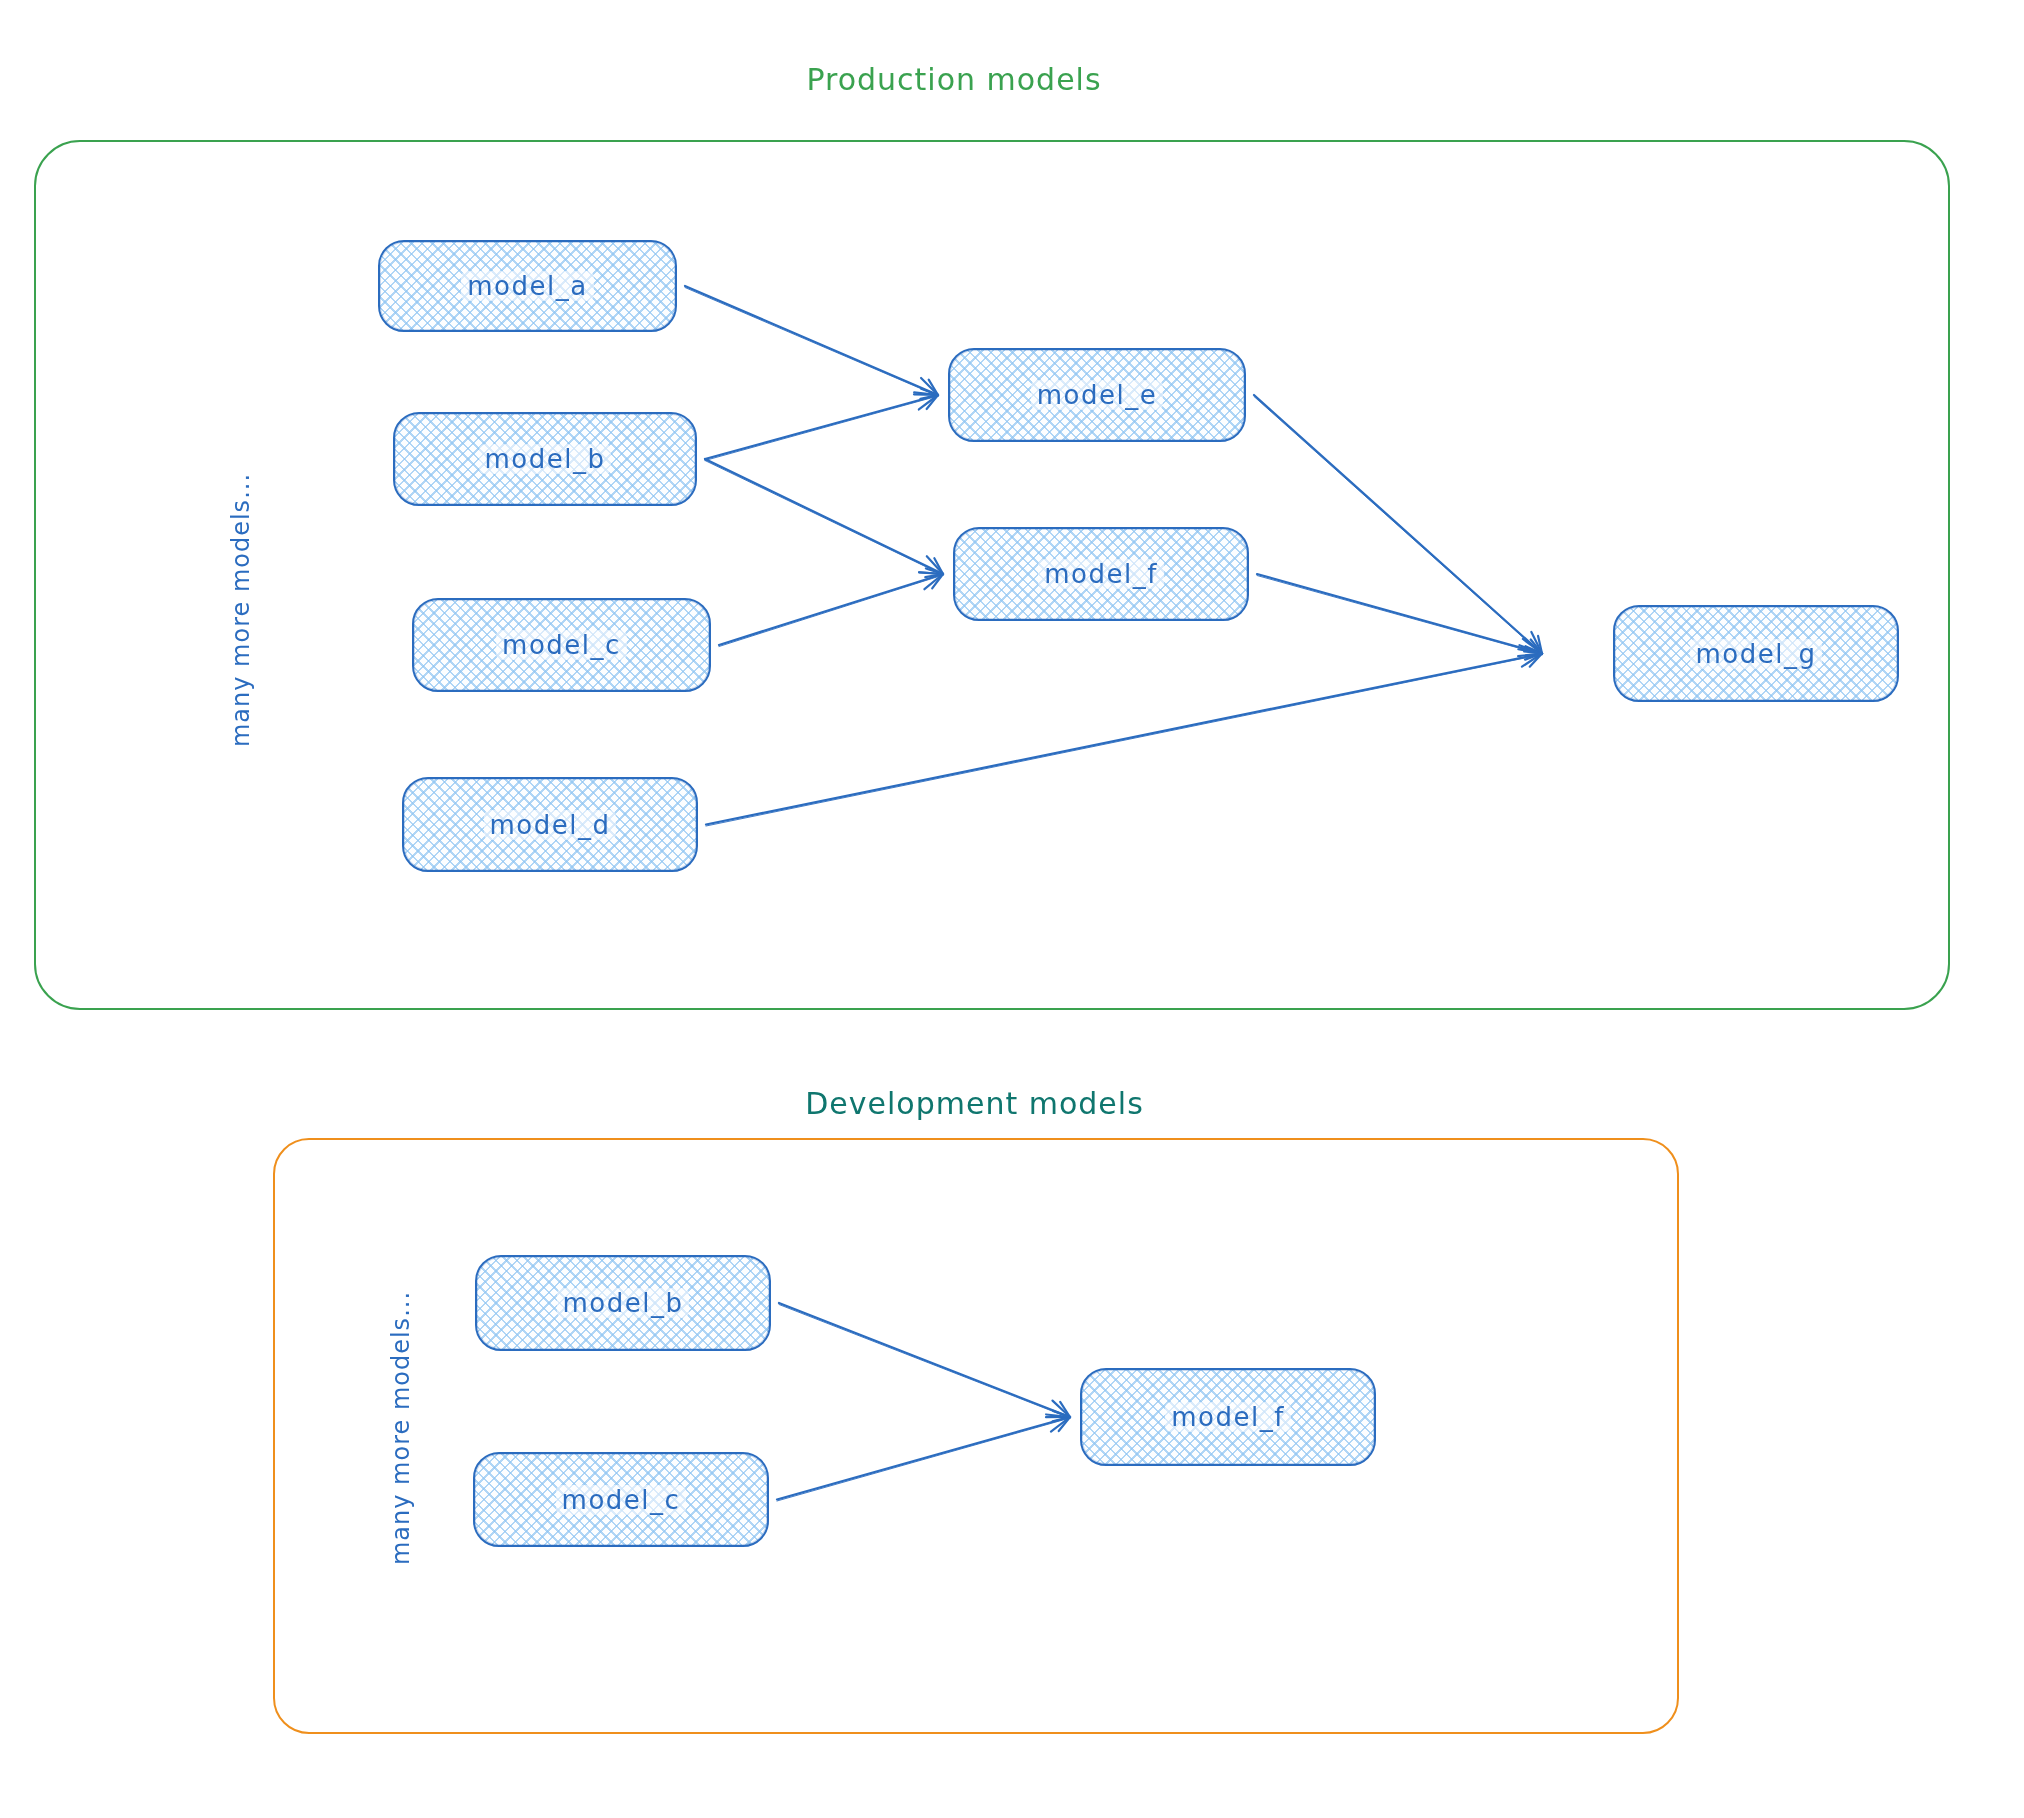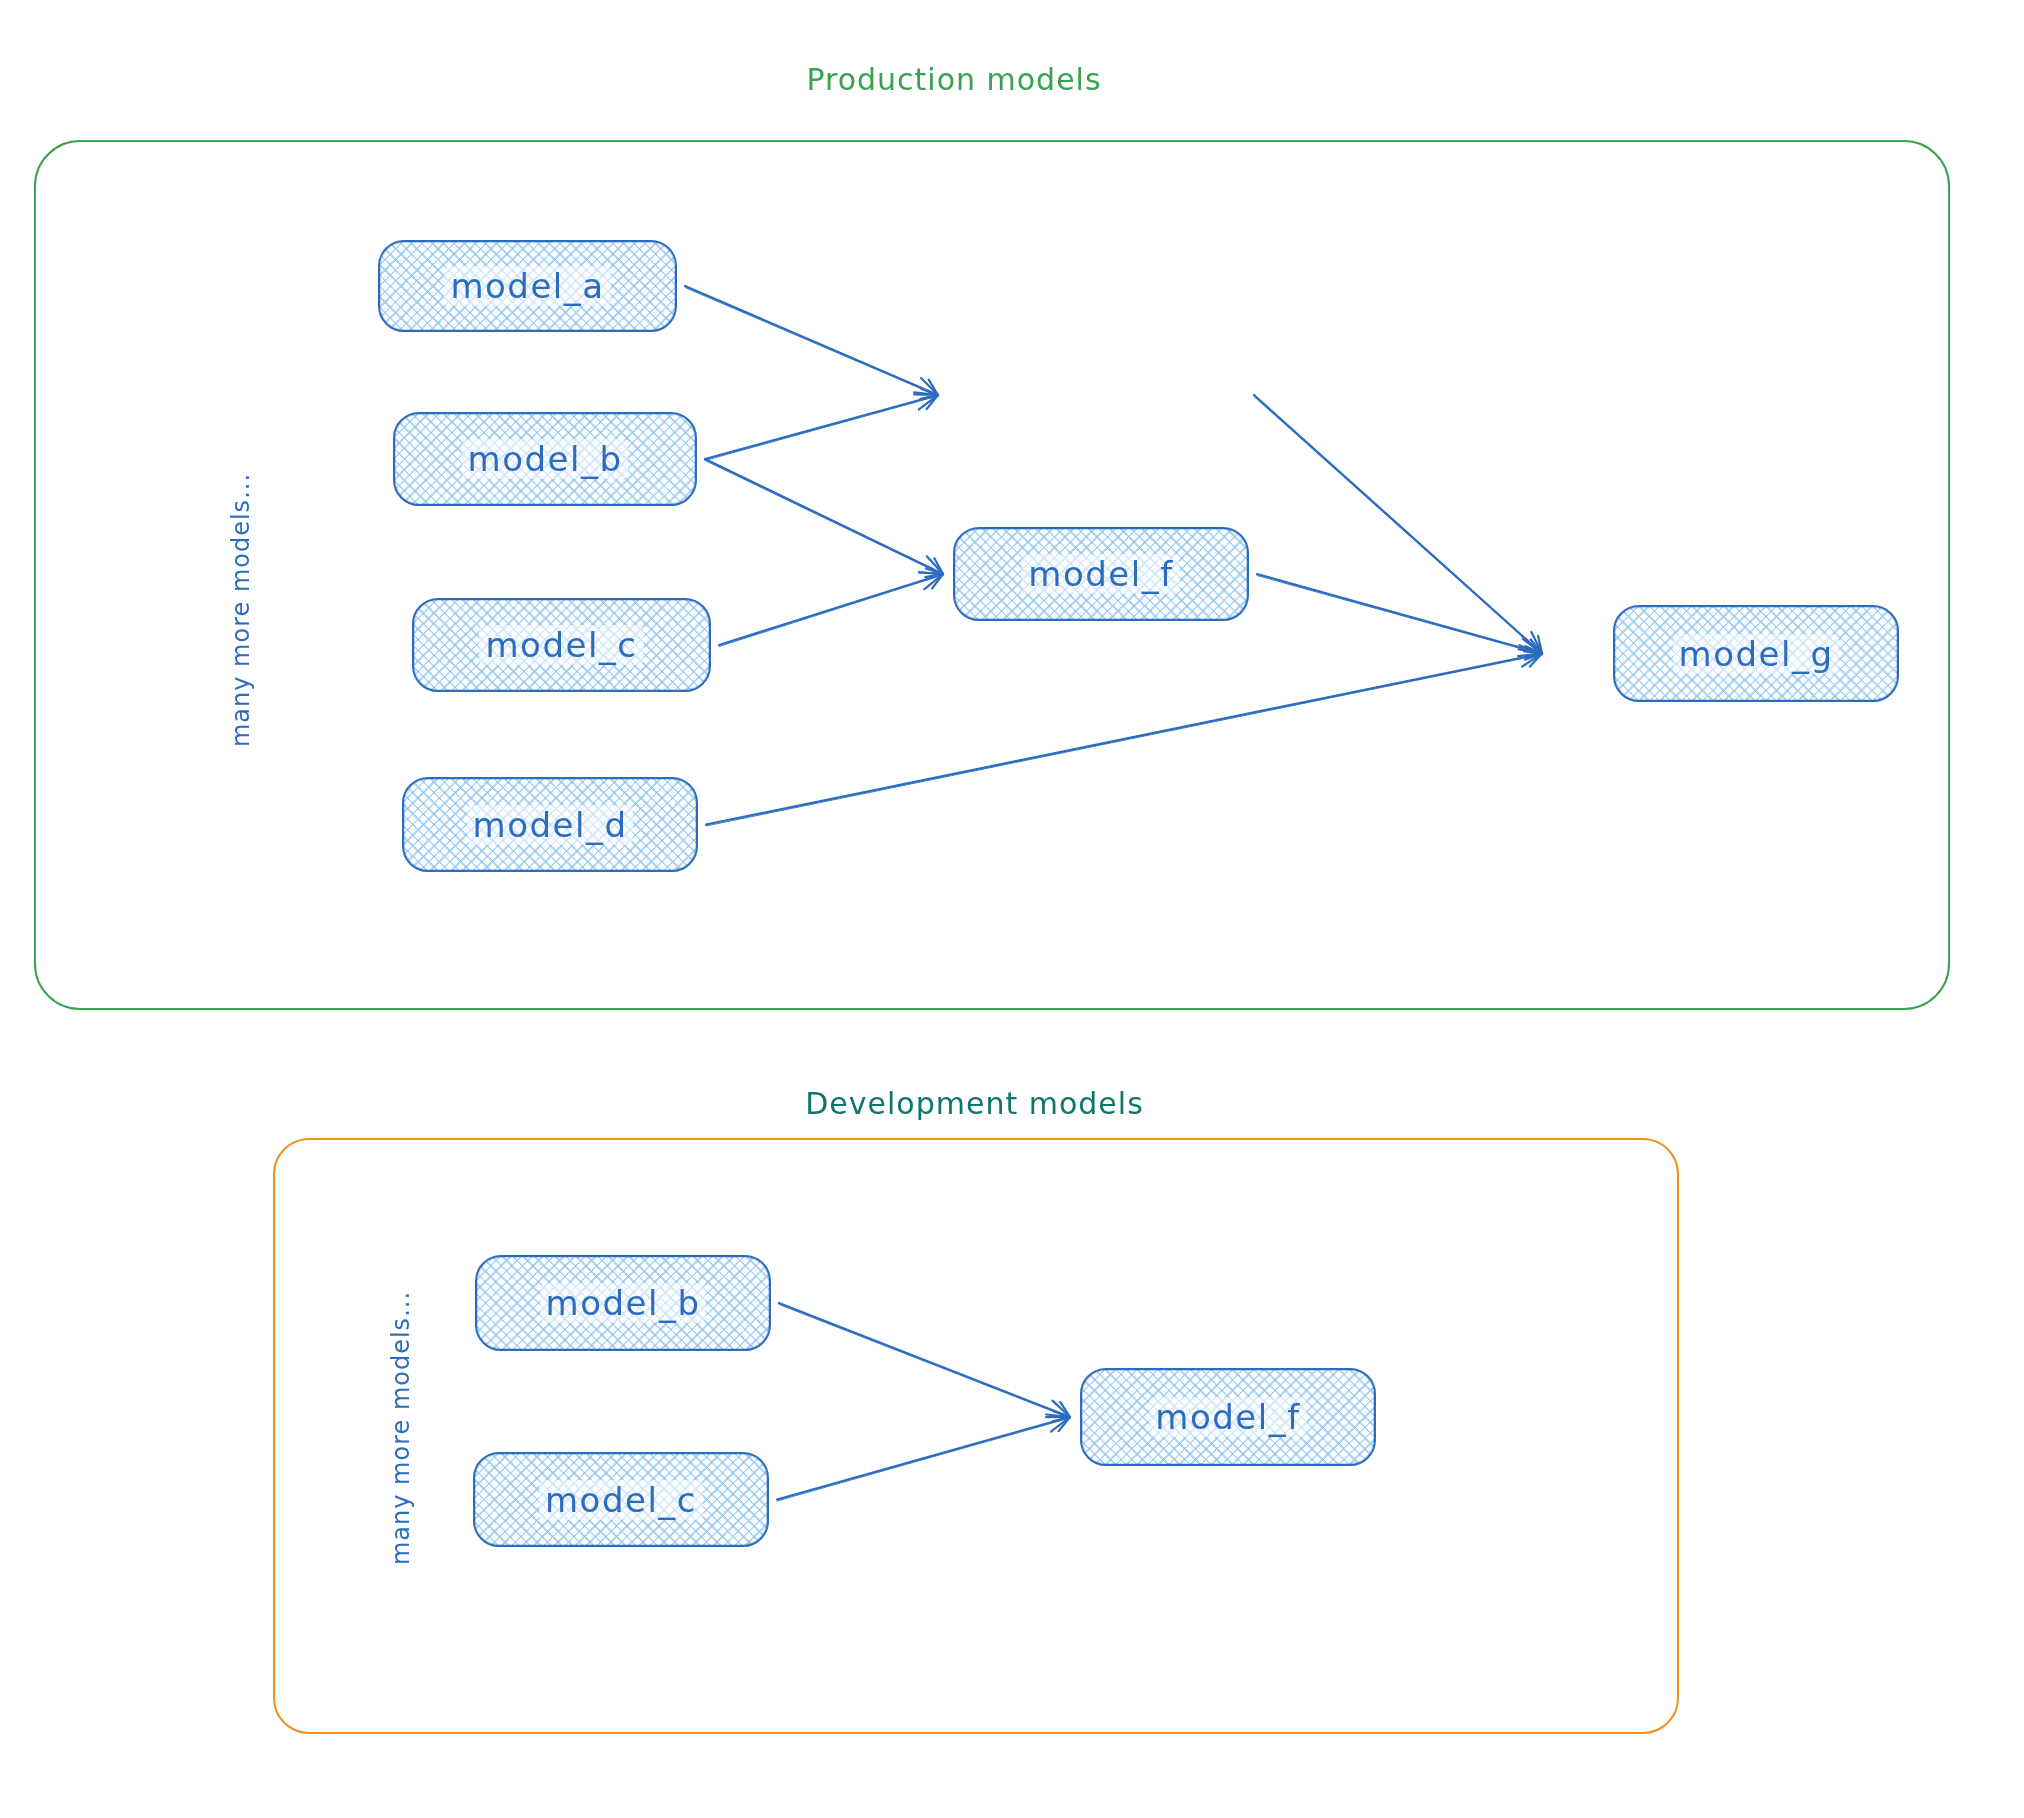--- a/index.html
+++ b/index.html
@@ -30,21 +30,21 @@
     border:2.5px solid #2b6cbf;
     border-radius:26px;
     background:
       repeating-linear-gradient(45deg,  rgba(144,197,242,0.70) 0 1.8px, transparent 1.8px 7.5px),
       repeating-linear-gradient(135deg, rgba(144,197,242,0.70) 0 1.8px, transparent 1.8px 7.5px),
       #fdfeff;
     display:flex; align-items:center; justify-content:center;
     box-shadow:inset 0 0 0 1px rgba(43,108,191,0.25);
   }
   .node-label {
-    color:#2b6cbf; font-size:34px; letter-spacing:1.5px;
+    color:#2b6cbf; font-size:26px; letter-spacing:1.5px;
     background:rgba(253,254,255,0.55); padding:0 6px; border-radius:6px;
   }
   #edge-layer { position:absolute; left:0; top:0; pointer-events:none; }
 </style>
 </head>
 <body>
 
 <div class="canvas">
 
   <div class="section-title prod-title">Production models</div>
@@ -62,20 +62,23 @@
   </div>
 
   <div class="node" id="p-model_c" style="left:412px;top:598px;width:295px;height:90px">
     <span class="node-label">model_c</span>
   </div>
 
   <div class="node" id="p-model_d" style="left:402px;top:777px;width:292px;height:91px">
     <span class="node-label">model_d</span>
   </div>
 
+  <div class="node" id="p-model_e" style="left:948px;top:348px;width:294px;height:90px">
+    <span class="node-label">model_e</span>
+  </div>
 
   <div class="node" id="p-model_f" style="left:953px;top:527px;width:292px;height:90px">
     <span class="node-label">model_f</span>
   </div>
 
   <div class="node" id="p-model_g" style="left:1613px;top:605px;width:282px;height:93px">
     <span class="node-label">model_g</span>
   </div>
 
   <div class="section-title dev-title">Development models</div>

